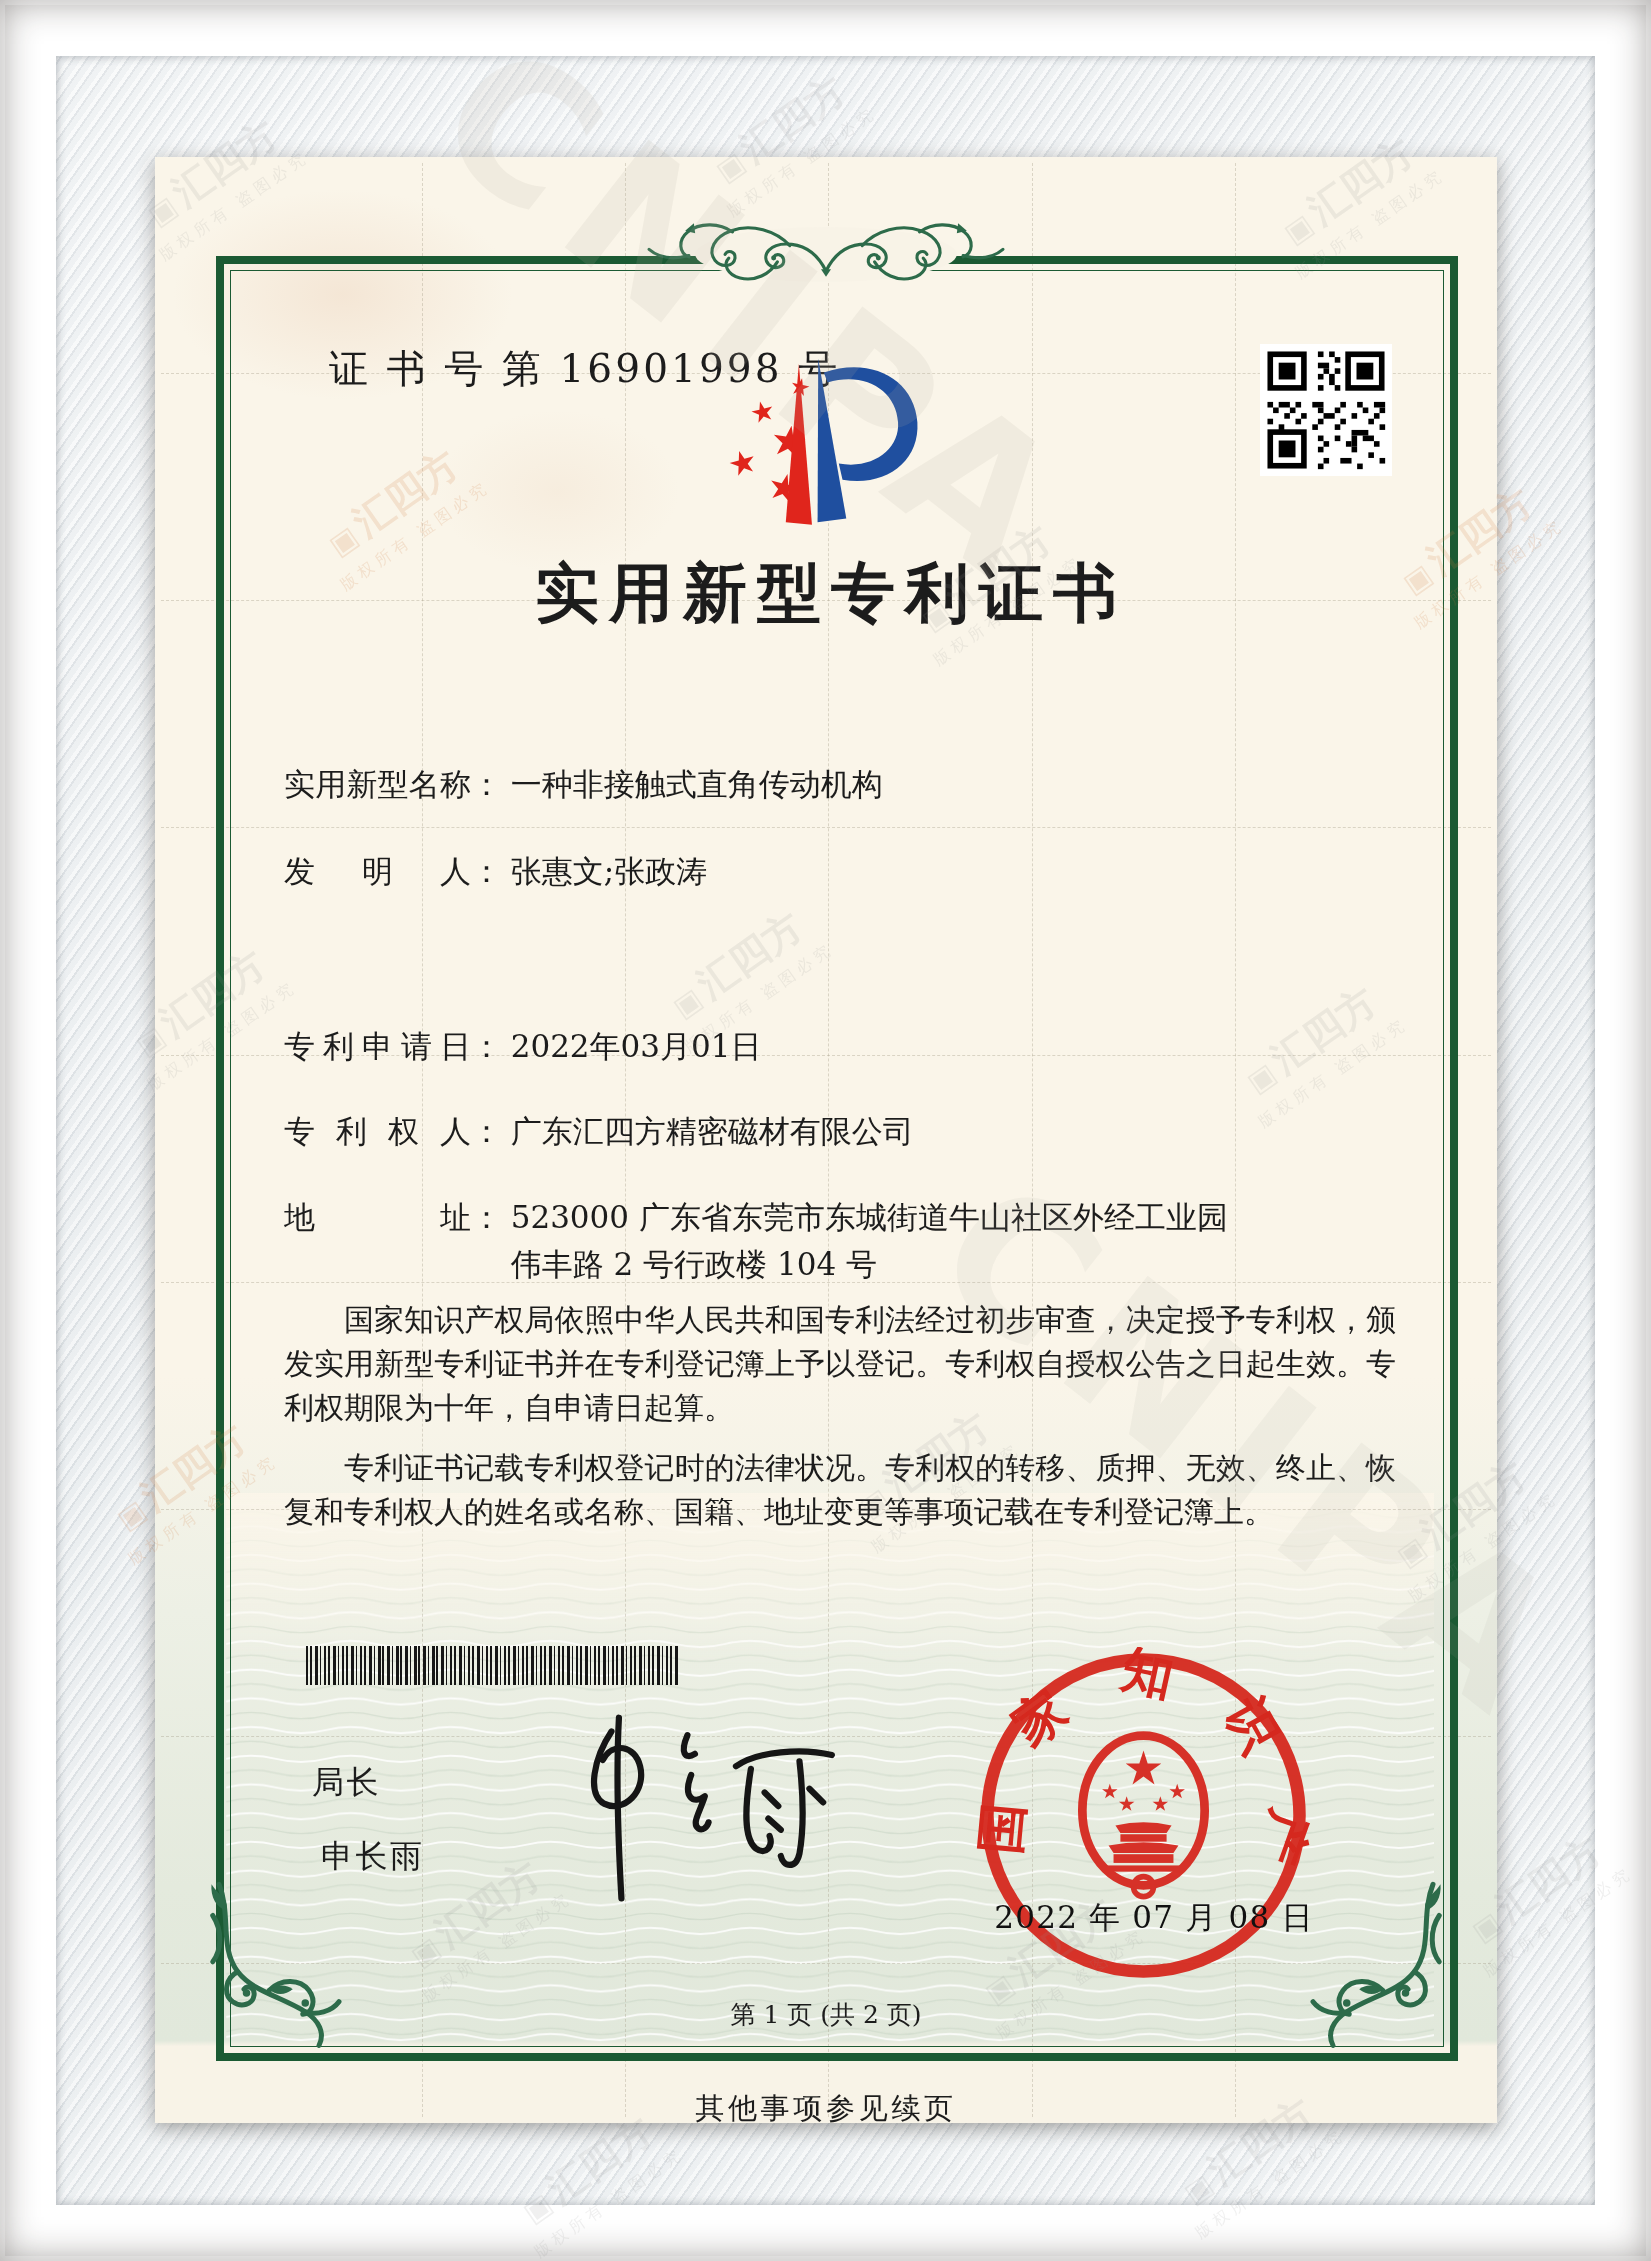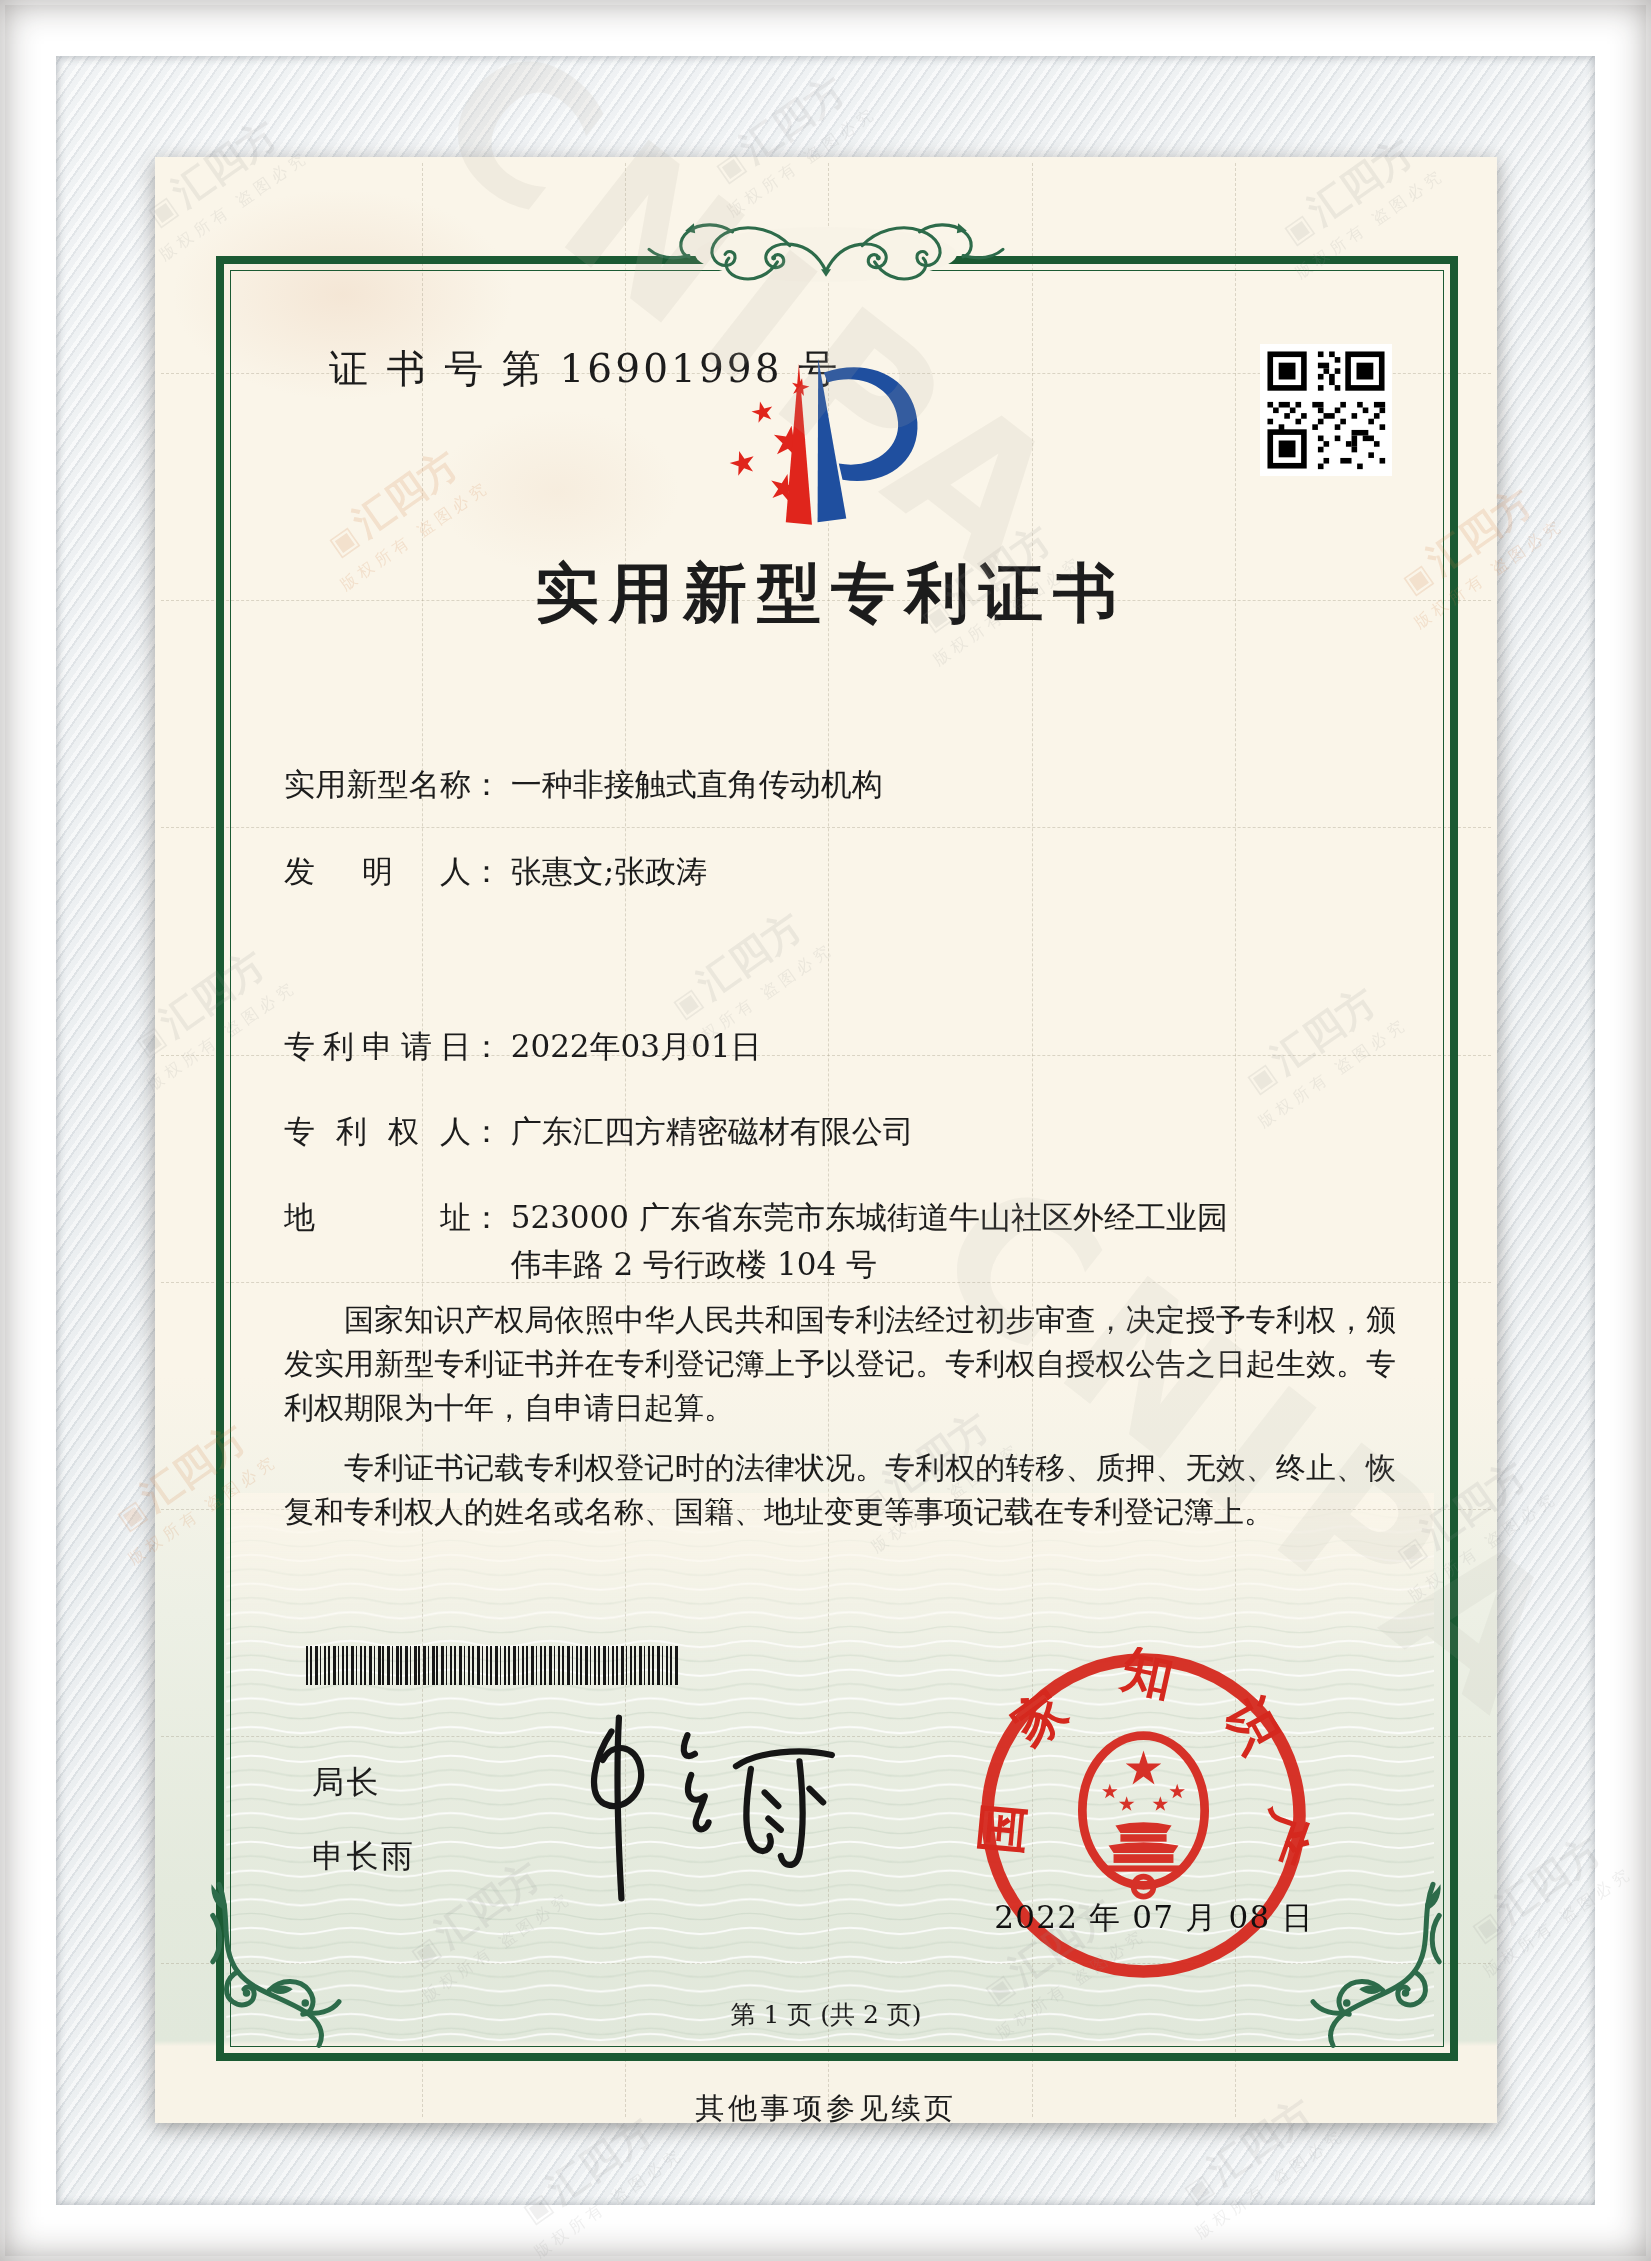--- a/index.html
+++ b/index.html
@@ -59,21 +59,21 @@
   .fvalue.wrap{white-space:normal;width:736px;}
   .pair2{position:absolute;left:609px;top:0;}
 
   .paras{position:absolute;left:129px;top:1141px;width:1112px;font-size:30px;line-height:44px;text-align:justify;}
   .paras p{margin:0 0 16px 0;text-indent:2em;}
 
   .barcode{position:absolute;left:151px;top:1489px;width:374px;height:39px;
     background:repeating-linear-gradient(90deg,#161616 0 2.5px,transparent 2.5px 4.4px,#161616 4.4px 5.6px,transparent 5.6px 8.7px,#161616 8.7px 12.5px,transparent 12.5px 13.7px,#161616 13.7px 15px,transparent 15px 18px);}
 
   .signer-title{position:absolute;left:157px;top:1604px;font-size:32px;letter-spacing:2.5px;}
-  .signer-name{position:absolute;left:157px;top:1678px;font-size:32px;letter-spacing:2.5px;}
+  .signer-name{position:absolute;left:166px;top:1678px;font-size:32px;letter-spacing:2.5px;}
   .signature{position:absolute;left:393px;top:1557px;width:300px;height:193px;}
 
   .seal{position:absolute;left:820px;top:1490px;width:337px;height:337px;}
   .seal-date{position:absolute;left:824px;top:1740px;width:350px;text-align:center;
              font-size:31px;letter-spacing:1.2px;color:#111;}
 
   .pageinfo{position:absolute;left:0;top:1841px;width:100%;text-align:center;font-size:25px;}
   .contnote{position:absolute;left:0;top:1932px;width:100%;text-align:center;font-size:29px;letter-spacing:3.7px;}
 
   .ornament-top{position:absolute;left:465px;top:55px;width:412px;height:81px;z-index:4;}

